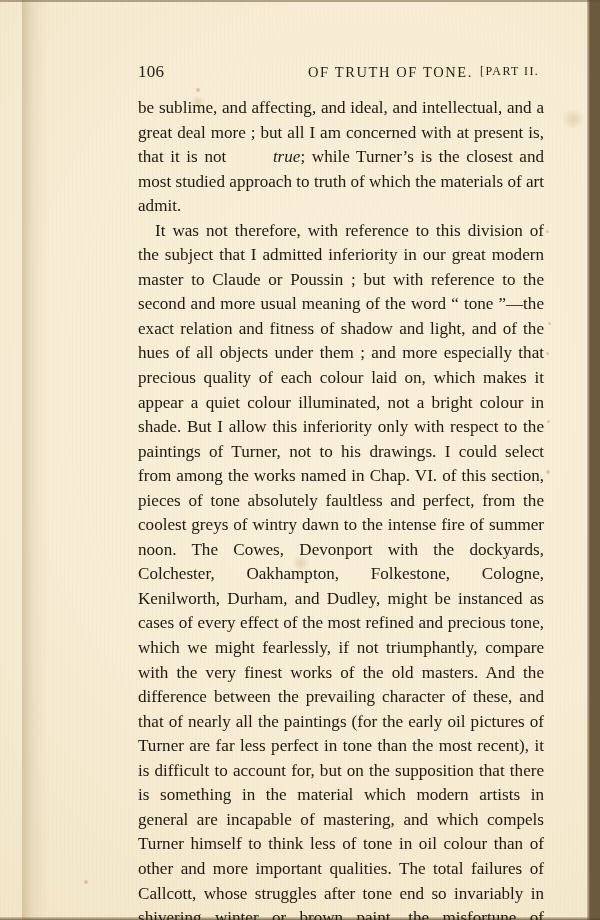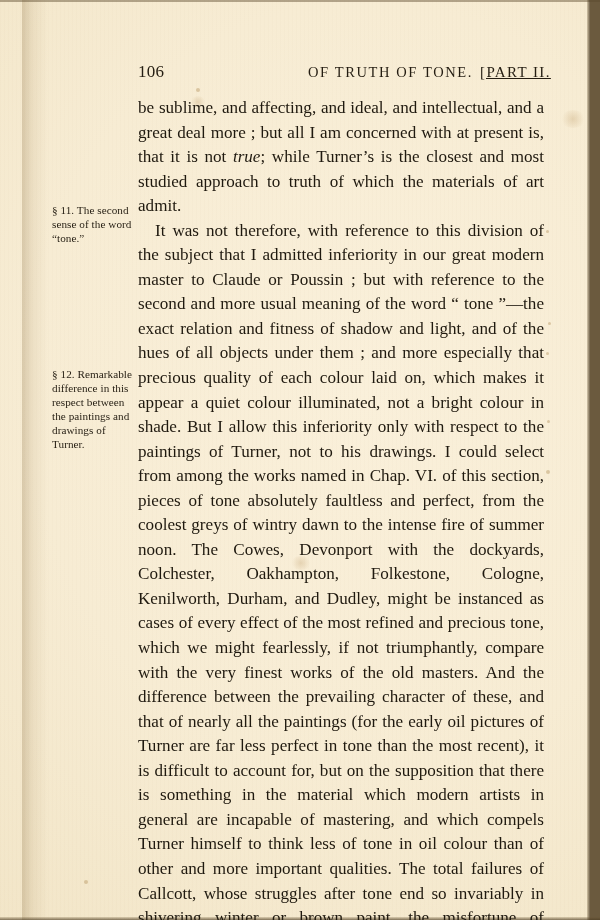--- a/index.html
+++ b/index.html
@@ -106,26 +106,25 @@
     left: 128px; top: 2px;
     font-size: 14.5px;
     letter-spacing: 1.6px;
     font-variant: small-caps;
     text-transform: uppercase;
     margin-left: 42px;
   }
   #head-part {
     position: absolute;
     left: 342px; top: 2px;
-    font-size: 15px;
+    font-size: 12px;
     letter-spacing: 1.4px;
     font-variant: small-caps;
     text-transform: uppercase;
     white-space: nowrap;
-    text-decoration: underline;
   }
 
   
   #body-col {
     position: absolute;
     left: 138px;
     top: 96px;
     width: 406px;
     color: #1f190f;
     font-size: 17.1px;
@@ -133,21 +132,21 @@
     text-align: justify;
     text-align-last: left;
     hyphens: none;
   }
   #body-col p {
     margin: 0;
   }
   #body-col p.indent {
     text-indent: 17px;
   }
-  #body-col i { font-style: italic; }
+  #body-col i { font-style: italic; margin-left: 40px; }
 
   
   .marginal {
     position: absolute;
     left: 52px;
     width: 86px;
     color: #241d12;
     font-size: 11.2px;
     line-height: 14.1px;
     text-align: left;
@@ -193,21 +192,19 @@
   <div class="blotch" style="left:290px; top:556px; width:22px; height:14px;"></div>
   <div class="blotch" style="left:560px; top:110px; width:26px; height:18px;"></div>
   <div class="speck" style="left:84px; top:880px; width:4px; height:4px;"></div>
 
   <div id="running-head">
     <span id="folio">106</span>
     <span id="head-title">OF TRUTH OF TONE.</span>
     <span id="head-part">[PART II.</span>
   </div>
 
-  <div class="marginal" id="note-11">§ 11. The second sense of the word “tone.”</div>
-  <div class="marginal" id="note-12">§ 12. Remarkable difference in this respect between the paintings and drawings of Turner.</div>
 
   <div id="body-col">
     <p><span>be sublime, and affecting, and ideal, and intellectual, and a great deal more ; but all I am concerned with at present is, that it is not </span><i>true</i><span>; while Turner’s is the closest and most studied approach to truth of which the materials of art admit.</span></p>
     <p class="indent">It was not therefore, with reference to this division of the subject that I admitted inferiority in our great modern master to Claude or Poussin ; but with reference to the second and more usual meaning of the word “ tone ”—the exact relation and fitness of shadow and light, and of the hues of all objects under them ; and more especially that precious quality of each colour laid on, which makes it appear a quiet colour illuminated, not a bright colour in shade. But I allow this inferiority only with respect to the paintings of Turner, not to his drawings. I could select from among the works named in Chap. VI. of this section, pieces of tone absolutely faultless and perfect, from the coolest greys of wintry dawn to the intense fire of summer noon. The Cowes, Devonport with the dockyards, Colchester, Oakhampton, Folkestone, Cologne, Kenilworth, Durham, and Dudley, might be instanced as cases of every effect of the most refined and precious tone, which we might fearlessly, if not triumphantly, compare with the very finest works of the old masters. And the difference between the prevailing character of these, and that of nearly all the paintings (for the early oil pictures of Turner are far less perfect in tone than the most recent), it is difficult to account for, but on the supposition that there is something in the material which modern artists in general are incapable of mastering, and which compels Turner himself to think less of tone in oil colour than of other and more important qualities. The total failures of Callcott, whose struggles after tone end so invariably in shivering winter or brown paint, the misfortune of Landseer, with his evening sky in last year’s exhibition, the frigidity of Stanfield, and the</p>
   </div>
 
 </div>
 
 </body></html>

